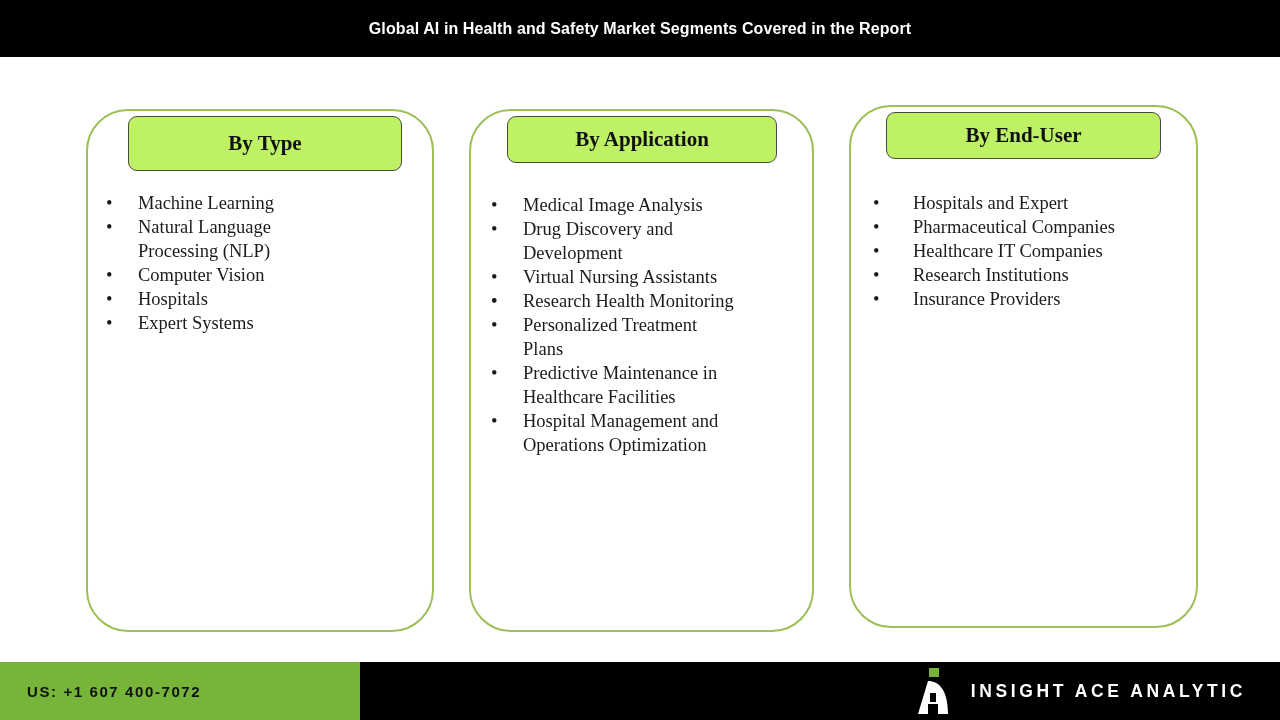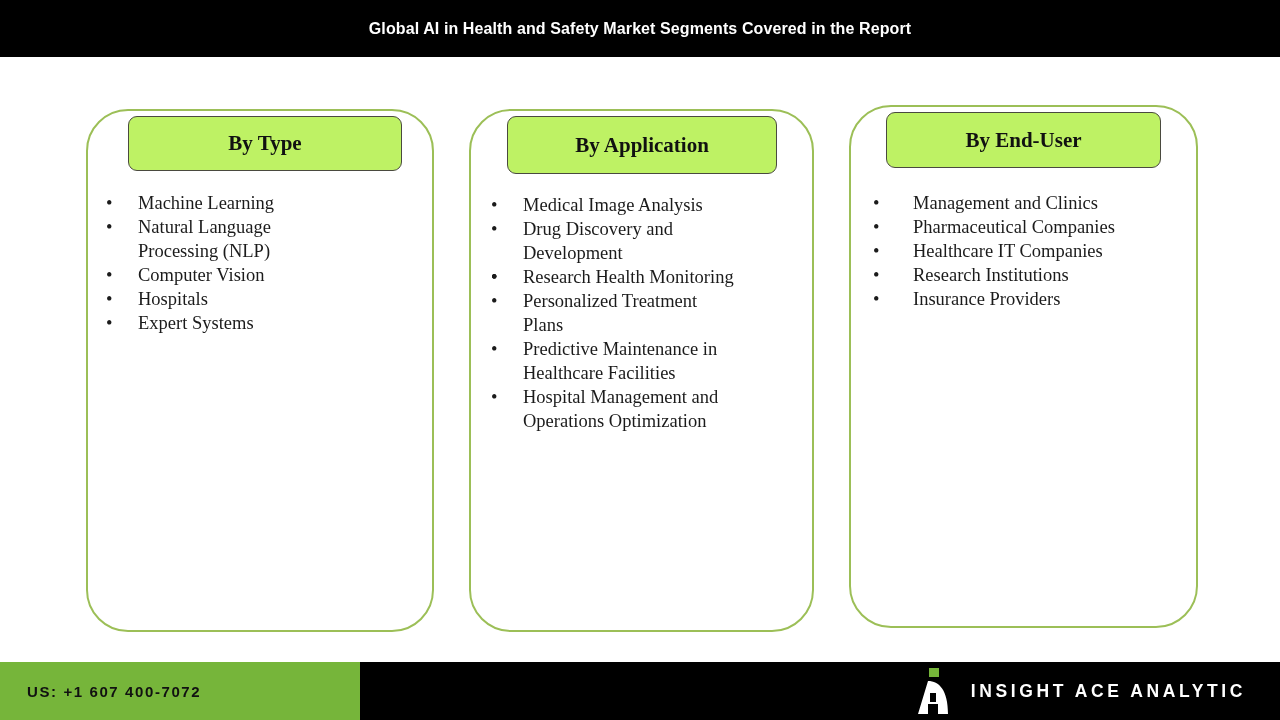--- a/index.html
+++ b/index.html
@@ -180,34 +180,35 @@
       </li>
       <li class="seg-item" style="width:220px;">
         <span class="bullet">•</span>
         <span>Expert Systems</span>
       </li>
     </ul>
   </div>
 
   <div class="segment" style="left:469px; top:0px; width:345px; height:605px;">
     <div class="seg-card" style="top:52px; width:345px; height:523px;"></div>
-    <div class="seg-header" style="left:38px; top:59px; width:270px; height:58px;">
+    <div class="seg-header" style="left:38px; top:59px; width:270px; height:47px;">
       <span>By Application</span>
     </div>
     <ul class="seg-list" style="left:12px; top:136px; width:320px;">
       <li class="seg-item" style="width:250px;">
         <span class="bullet">•</span>
         <span>Medical Image Analysis</span>
       </li>
       <li class="seg-item" style="width:180px;">
         <span class="bullet">•</span>
         <span>Drug Discovery and Development</span>
       </li>
       <li class="seg-item" style="width:250px;">
         <span class="bullet">•</span>
+        <span>Virtual Nursing Assistants</span>
       </li>
       <li class="seg-item" style="width:250px;">
         <span class="bullet">•</span>
       </li>
       <li class="seg-item" style="width:256px;">
         <span class="bullet">•</span>
         <span>Research Health Monitoring</span>
       </li>
       <li class="seg-item" style="width:215px;">
         <span class="bullet">•</span>
@@ -219,27 +220,27 @@
       </li>
       <li class="seg-item" style="width:238px;">
         <span class="bullet">•</span>
         <span>Hospital Management and Operations Optimization</span>
       </li>
     </ul>
   </div>
 
   <div class="segment" style="left:849px; top:0px; width:349px; height:605px;">
     <div class="seg-card" style="top:48px; width:349px; height:523px;"></div>
-    <div class="seg-header" style="left:37px; top:55px; width:275px; height:56px;">
+    <div class="seg-header" style="left:37px; top:55px; width:275px; height:47px;">
       <span>By End-User</span>
     </div>
     <ul class="seg-list" style="left:14px; top:134px; width:330px;">
       <li class="seg-item" style="width:265px; padding-left:50px;">
         <span class="bullet">•</span>
-        <span>Management and Clinics</span>
+        <span>Hospitals and Expert</span>
       </li>
       <li class="seg-item" style="width:265px; padding-left:50px;">
         <span class="bullet">•</span>
         <span>Pharmaceutical Companies</span>
       </li>
       <li class="seg-item" style="width:265px; padding-left:50px;">
         <span class="bullet">•</span>
         <span>Healthcare IT Companies</span>
       </li>
       <li class="seg-item" style="width:265px; padding-left:50px;">

